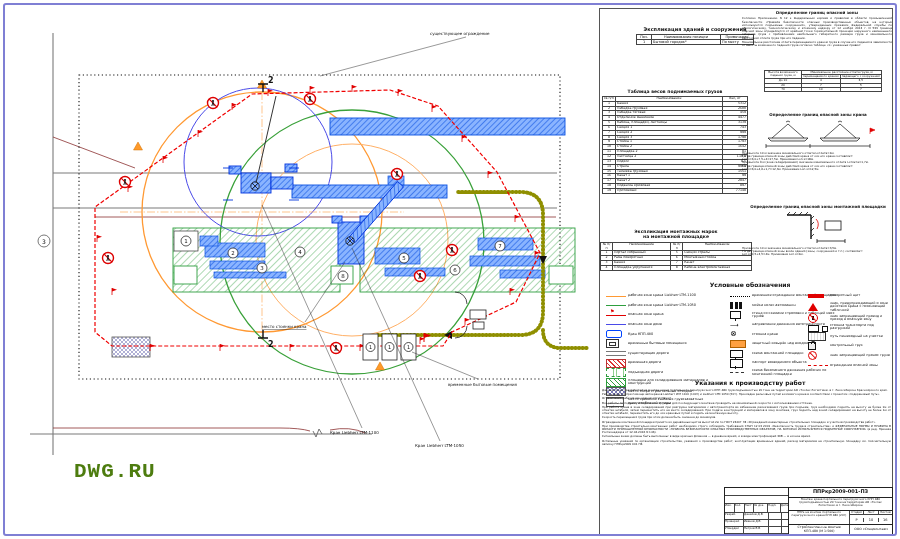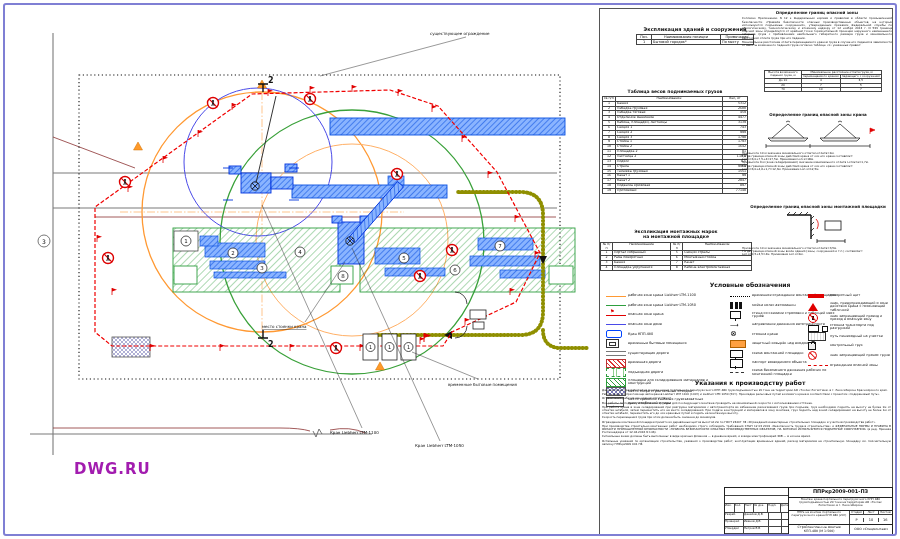--- a/index.html
+++ b/index.html
@@ -47,21 +47,21 @@
   .redbar{width:16px;height:4px;background:#e00000;}
   .tri{width:0;height:0;border-left:5px solid transparent;border-right:5px solid transparent;border-bottom:8px solid #e00000;position:relative;}
   .nocirc{width:8px;height:8px;border:1.5px solid #e00000;border-radius:50%;position:relative;background:#fff;}
   .nocirc:after{content:"";position:absolute;left:-1px;top:3px;width:9px;height:1.2px;background:#e00000;transform:rotate(45deg);}
   .nocirc i{position:absolute;left:3px;top:1.5px;width:1.5px;height:4px;background:#111;}
   .truck{width:15px;height:7px;position:relative;} .truck b{position:absolute;left:0;top:1px;width:9px;height:5px;border:1px solid #111;} .truck i{position:absolute;right:0;top:2px;width:4px;height:4px;border:1px solid #111;}
   .pathbox{width:16px;height:7px;border:1px solid #333;background:repeating-linear-gradient(90deg,#fff 0 2px,#ddd 2px 3px);}
   .ctl{width:6px;height:6px;border:1px solid #111;position:relative;background:#eee;} .ctl:after{content:"";position:absolute;left:2px;top:-2.5px;width:1.5px;height:2.5px;border:0.7px solid #111;border-bottom:none;border-radius:2px 2px 0 0;}
   .nocarry{width:7px;height:7px;border:1.4px solid #e00000;border-radius:50%;position:relative;background:#fff;}
   .nocarry:after{content:"";position:absolute;left:-0.5px;top:2.6px;width:7.5px;height:1px;background:#e00000;transform:rotate(45deg);}
-  .wm{font-size:15px;font-weight:bold;color:#a21caf;letter-spacing:1px;}
+  .wm{font-size:21px;font-weight:bold;color:#4d7c0f;letter-spacing:1px;font-family:Liberation Mono, monospace;}
   p{margin:0 0 1px 0;}
 </style>
 </head>
 <body>
 
 <div id="sheet">
 
   <svg class="plansvg" viewBox="0 0 900 539">
     <defs>
       <pattern id="bh" width="4" height="4" patternUnits="userSpaceOnUse" patternTransform="rotate(45)">

